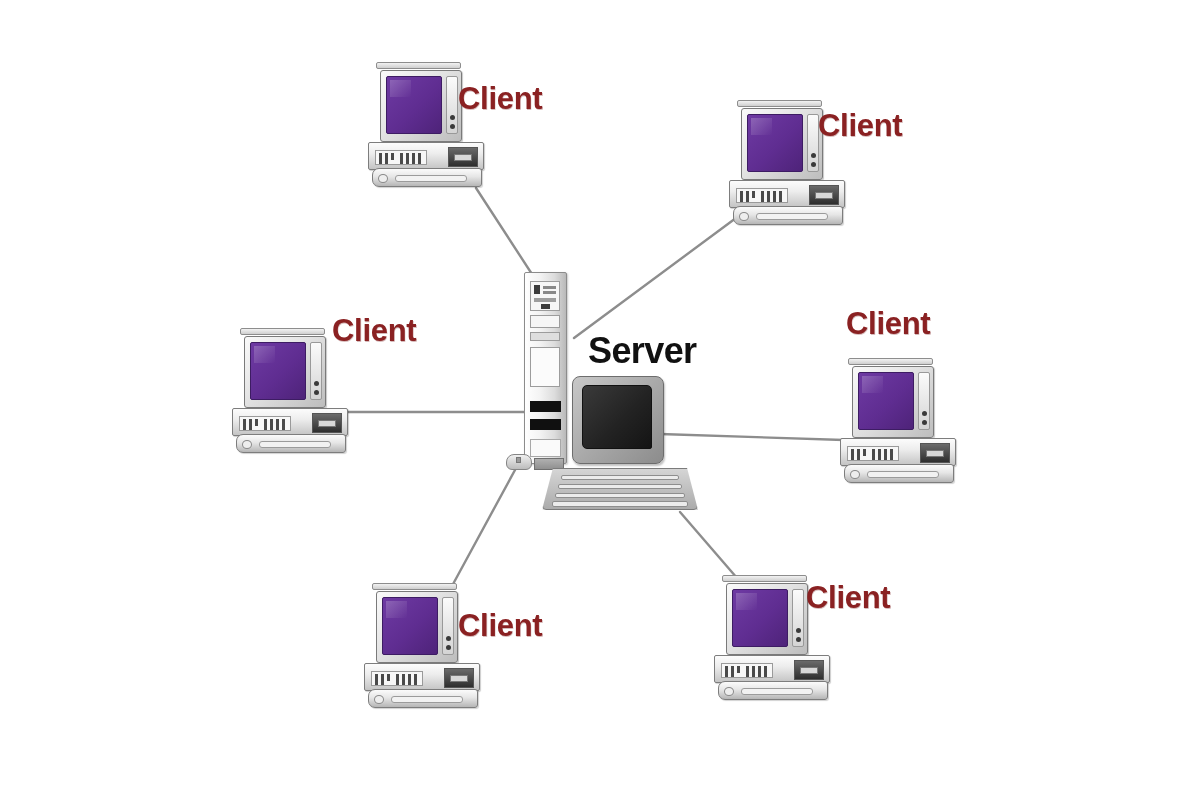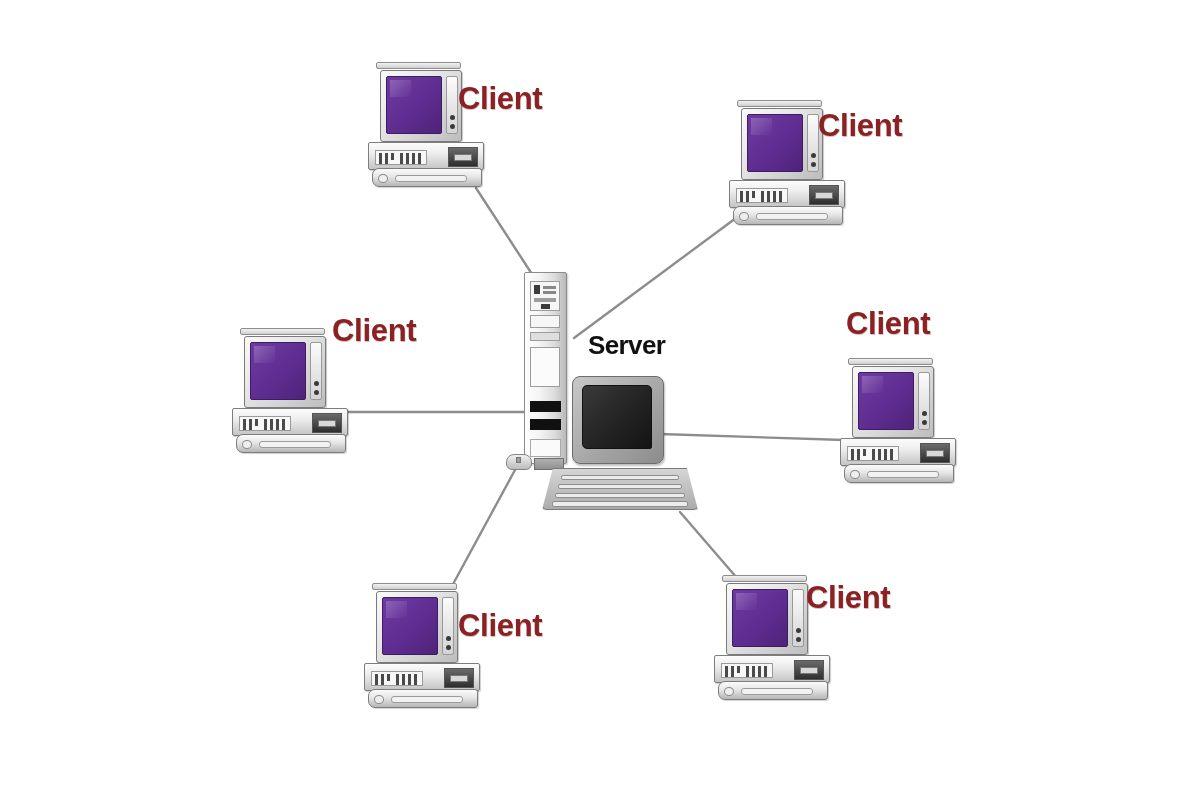--- a/index.html
+++ b/index.html
@@ -210,21 +210,21 @@
     font-weight: 700;
     letter-spacing: -0.3px;
     white-space: nowrap;
     text-shadow: 0.6px 0.6px 0 rgba(120,30,30,0.30);
   }
   .label-server {
     position: absolute;
     z-index: 4;
     color: #111111;
     font-family: "Liberation Sans", sans-serif;
-    font-size: 26px;
+    font-size: 36px;
     font-weight: 700;
     letter-spacing: -0.6px;
     white-space: nowrap;
   }
 
   
   #server-group {
     position: absolute;
     left: 500px;
     top: 272px;

